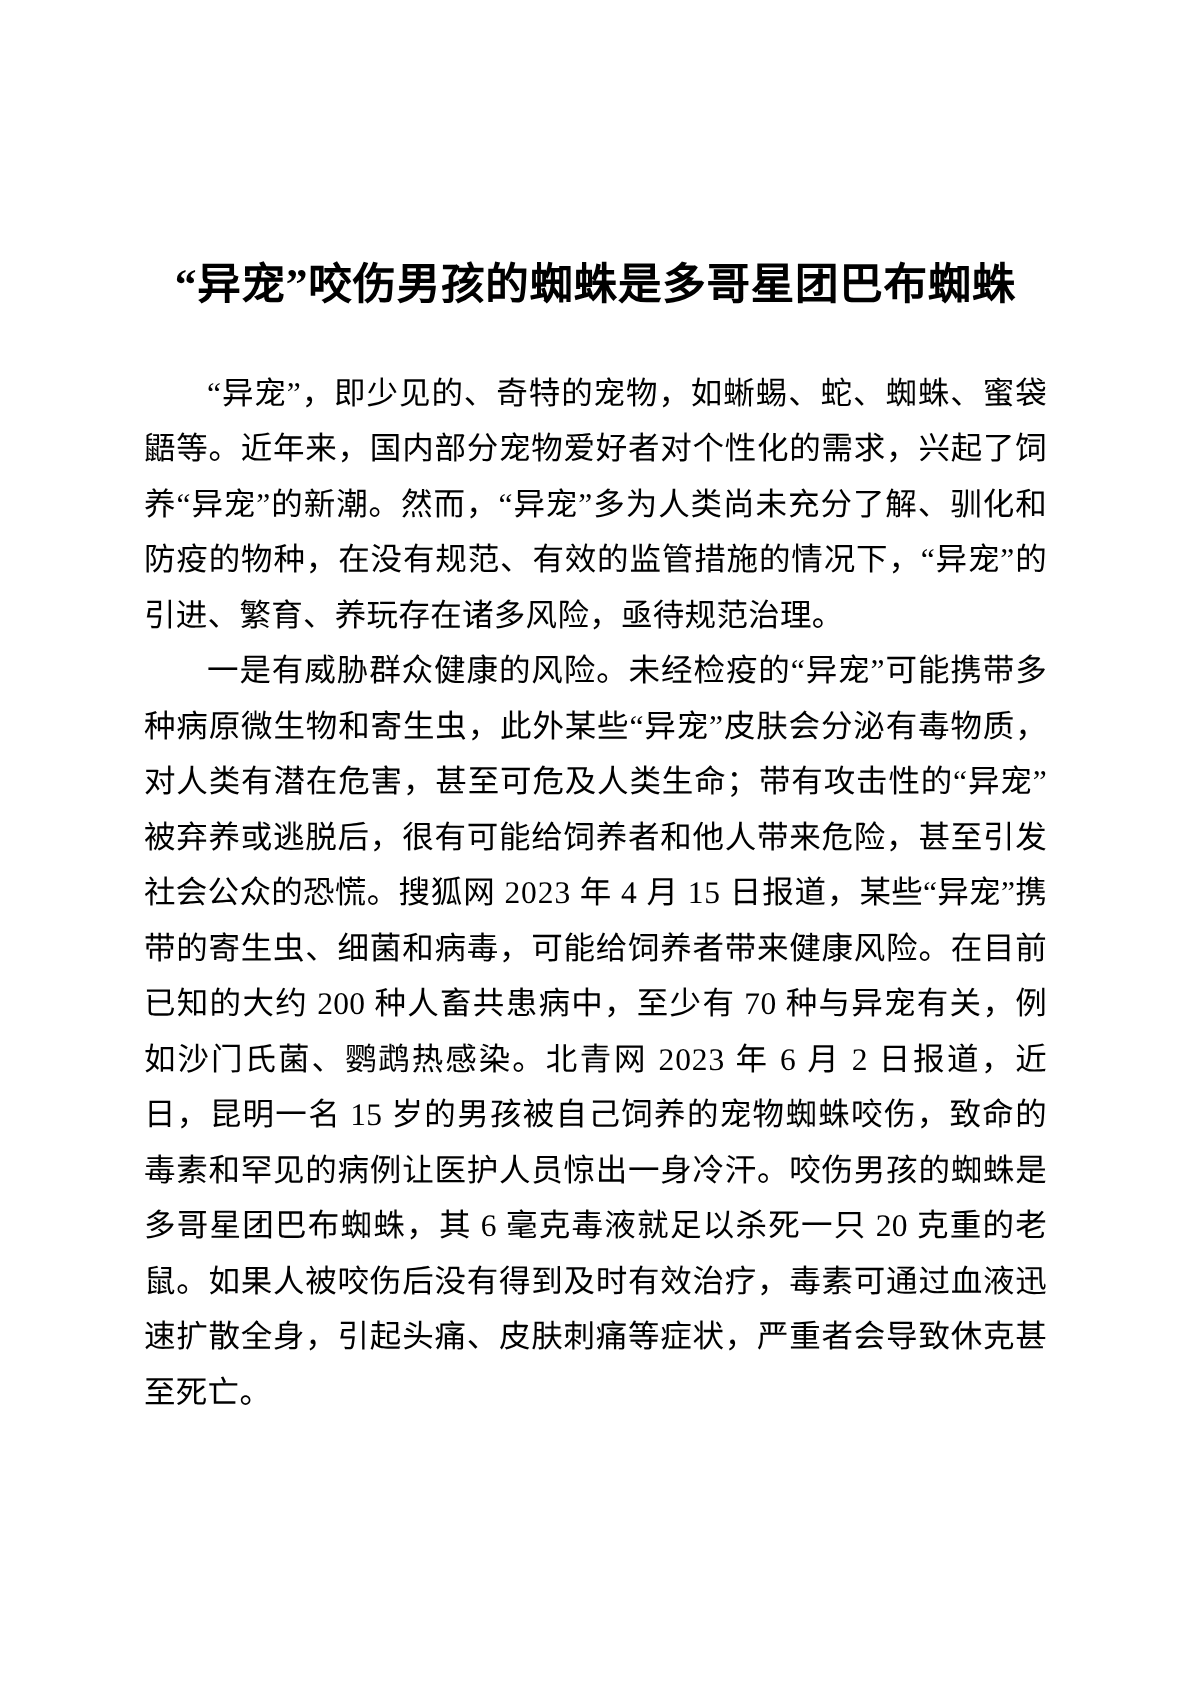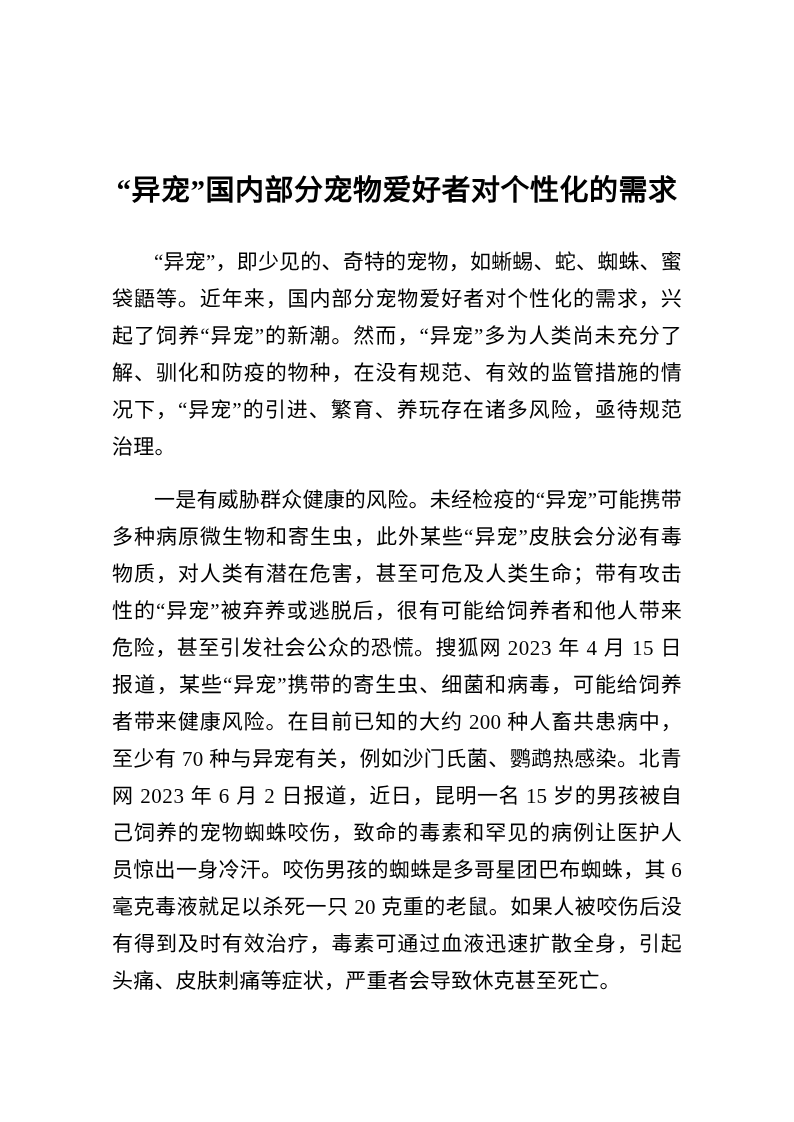--- a/index.html
+++ b/index.html
@@ -34,37 +34,37 @@
     white-space: nowrap;
   }
   .body-text {
     font-size: 21px;
     line-height: 37px;
     text-align: justify;
     text-justify: inter-ideograph;
     letter-spacing: 0.2px;
   }
   .para {
-    margin: 16px;
+    margin: 0;
     text-indent: 2em;
   }
   .para + .para {
     margin-top: 0px;
   }
   .src {
     font-weight: normal;
     letter-spacing: 0.6px;
   }
 </style>
 </head>
 <body>
 
 <div class="page">
 
-  <h1 class="doc-title">“异宠”国内部分宠物爱好者对个性化的需求</h1>
+  <h1 class="doc-title">“异宠”咬伤男孩的蜘蛛是多哥星团巴布蜘蛛</h1>
 
   <div class="body-text">
 
     <p class="para">
       <span>“异宠”，即少见的、奇特的宠物，如蜥蜴、蛇、蜘蛛、蜜袋鼯等。近年来，国内部分宠物爱好者对个性化的需求，兴起了饲养“异宠”的新潮。然而，“异宠”多为人类尚未充分了解、驯化和防疫的物种，在没有规范、有效的监管措施的情况下，“异宠”的引进、繁育、养玩存在诸多风险，亟待规范治理。</span>
     </p>
 
     <p class="para">
       <span>一是有威胁群众健康的风险。未经检疫的“异宠”可能携带多种病原微生物和寄生虫，此外某些“异宠”皮肤会分泌有毒物质，对人类有潜在危害，甚至可危及人类生命；带有攻击性的“异宠”被弃养或逃脱后，很有可能给饲养者和他人带来危险，甚至引发社会公众的恐慌。</span><span class="src">搜狐网 2023 年 4 月 15 日报道，</span><span>某些“异宠”携带的寄生虫、细菌和病毒，可能给饲养者带来健康风险。在目前已知的大约 200 种人畜共患病中，至少有 70 种与异宠有关，例如沙门氏菌、鹦鹉热感染。</span><span class="src">北青网 2023 年 6 月 2 日报道，</span><span>近日，昆明一名 15 岁的男孩被自己饲养的宠物蜘蛛咬伤，致命的毒素和罕见的病例让医护人员惊出一身冷汗。咬伤男孩的蜘蛛是多哥星团巴布蜘蛛，其 6 毫克毒液就足以杀死一只 20 克重的老鼠。如果人被咬伤后没有得到及时有效治疗，毒素可通过血液迅速扩散全身，引起头痛、皮肤刺痛等症状，严重者会导致休克甚至死亡。</span>
     </p>

